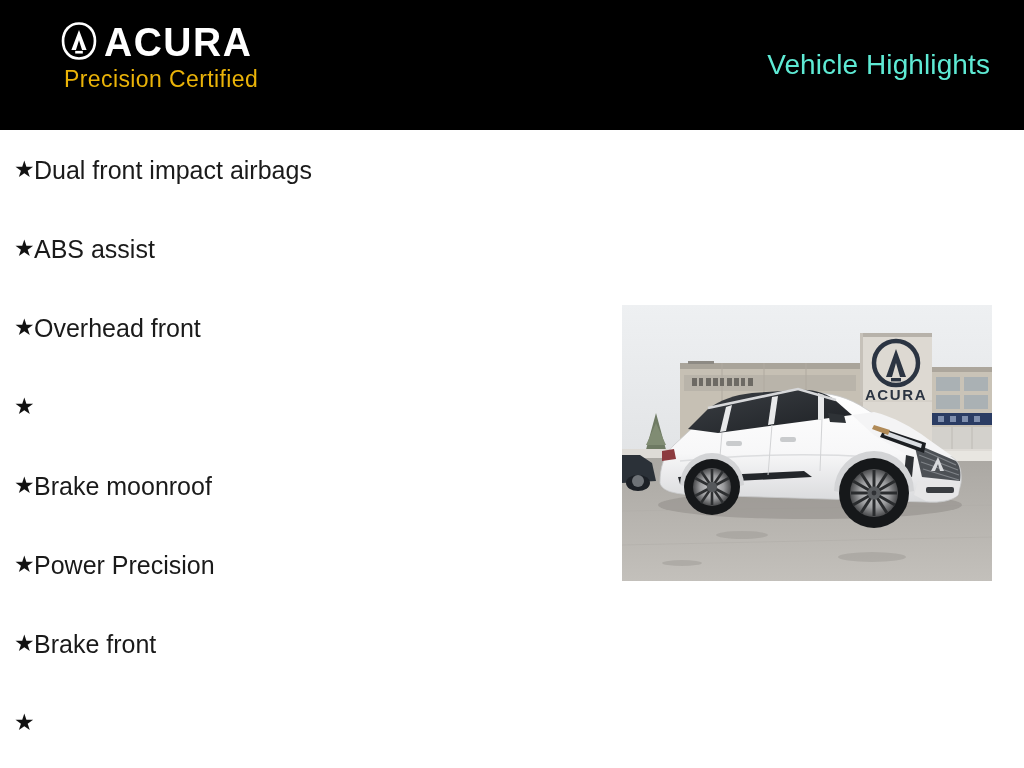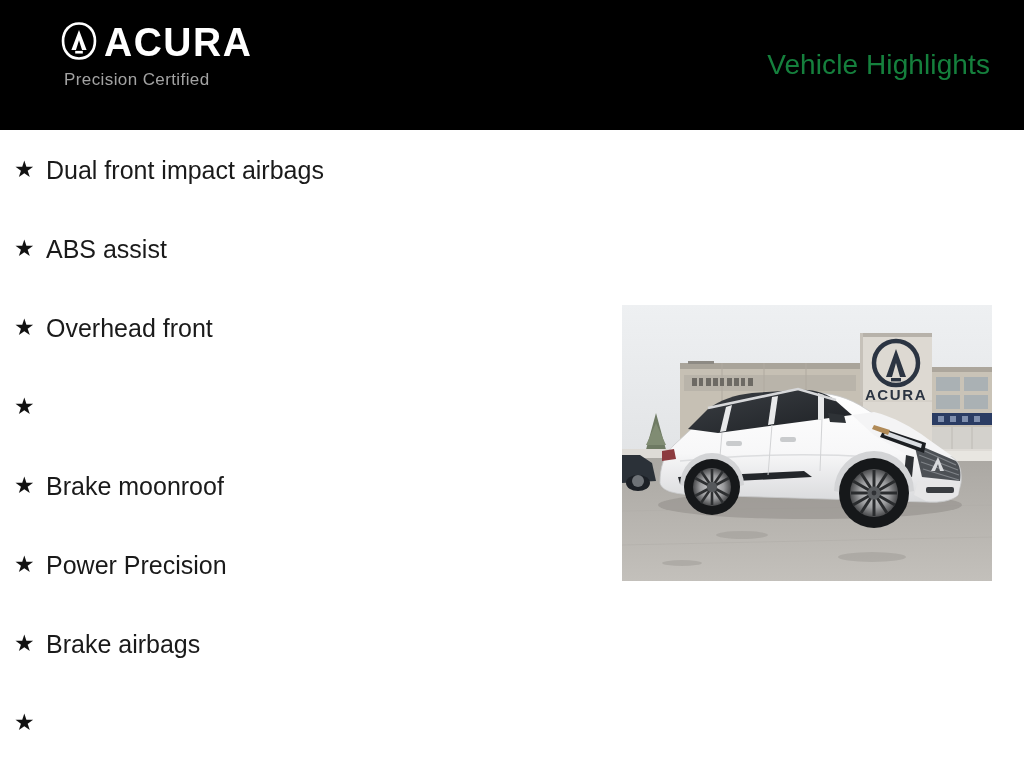--- a/index.html
+++ b/index.html
@@ -56,34 +56,34 @@
     letter-spacing: 1.5px;
     color: #ffffff;
     transform: scaleY(1.06);
     transform-origin: left center;
     white-space: nowrap;
   }
 
   .brand-tagline {
     margin-top: 5px;
     margin-left: 4px;
-    font-size: 17px;
+    font-size: 23px;
     line-height: 27px;
-    color: #a3a3a3;
+    color: #eab308;
     letter-spacing: 0.4px;
     white-space: nowrap;
   }
 
   .header-title {
     position: absolute;
     right: 34px;
     top: 49px;
     font-size: 28px;
     line-height: 32px;
-    color: #15803d;
+    color: #5eead4;
     white-space: nowrap;
     letter-spacing: 0.1px;
   }
 
   
   .content {
     position: absolute;
     left: 0;
     top: 130px;
     width: 1024px;
@@ -111,21 +111,21 @@
   .bullet-star {
     flex: 0 0 auto;
     width: 20px;
     font-size: 23px;
     line-height: 23px;
     color: #111111;
     text-align: center;
   }
 
   .highlight-label {
-    margin-left: 12px;
+    margin-left: 0;
     font-size: 25px;
     line-height: 28px;
     color: #1a1a1a;
     white-space: nowrap;
   }
 
   
   .vehicle-photo {
     position: absolute;
     left: 622px;
@@ -188,21 +188,21 @@
     <li class="highlight-item">
       <span class="bullet-star">★</span>
       <span class="highlight-label">Brake moonroof</span>
     </li>
     <li class="highlight-item">
       <span class="bullet-star">★</span>
       <span class="highlight-label">Power Precision</span>
     </li>
     <li class="highlight-item">
       <span class="bullet-star">★</span>
-      <span class="highlight-label">Brake airbags</span>
+      <span class="highlight-label">Brake front</span>
     </li>
     <li class="highlight-item">
       <span class="bullet-star">★</span>
     </li>
   </ul>
 
   <div class="vehicle-photo">
     <svg width="370" height="276" viewBox="0 0 370 276">
       <defs>
         <linearGradient id="skyGrad" x1="0" y1="0" x2="0" y2="1">

